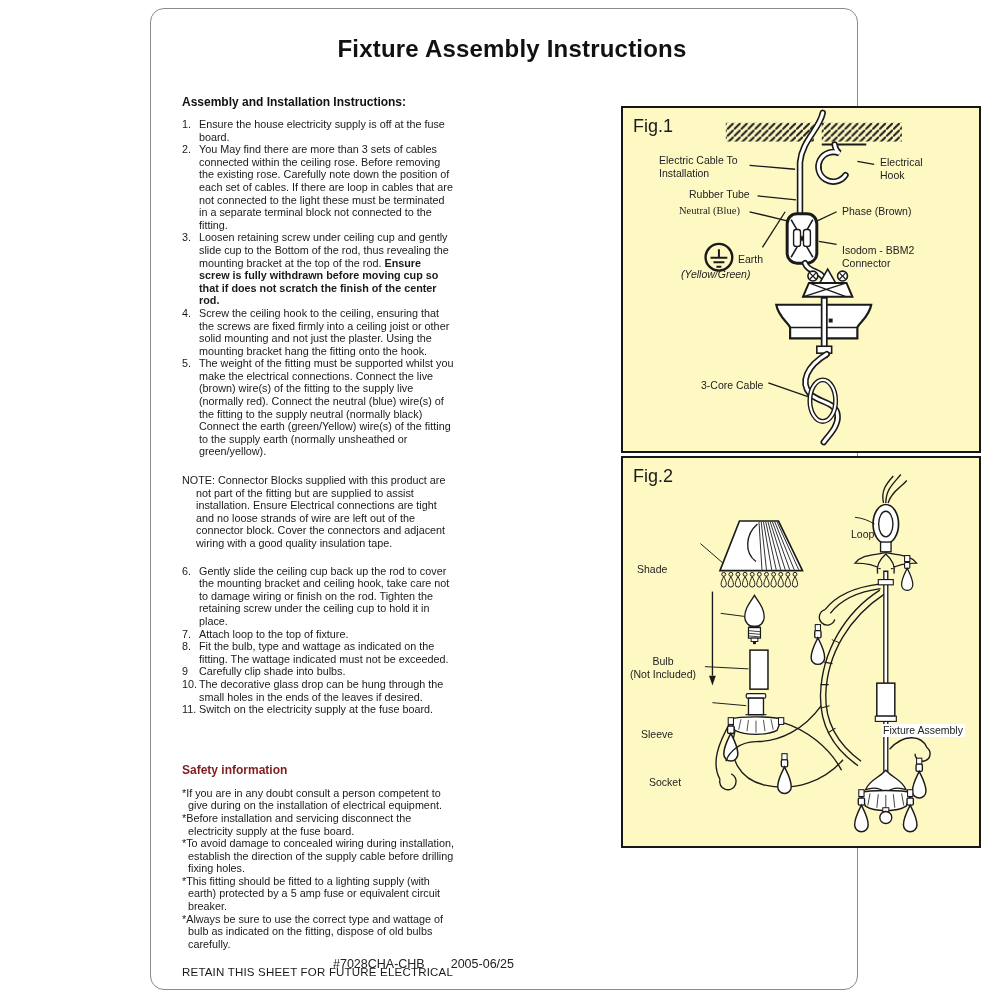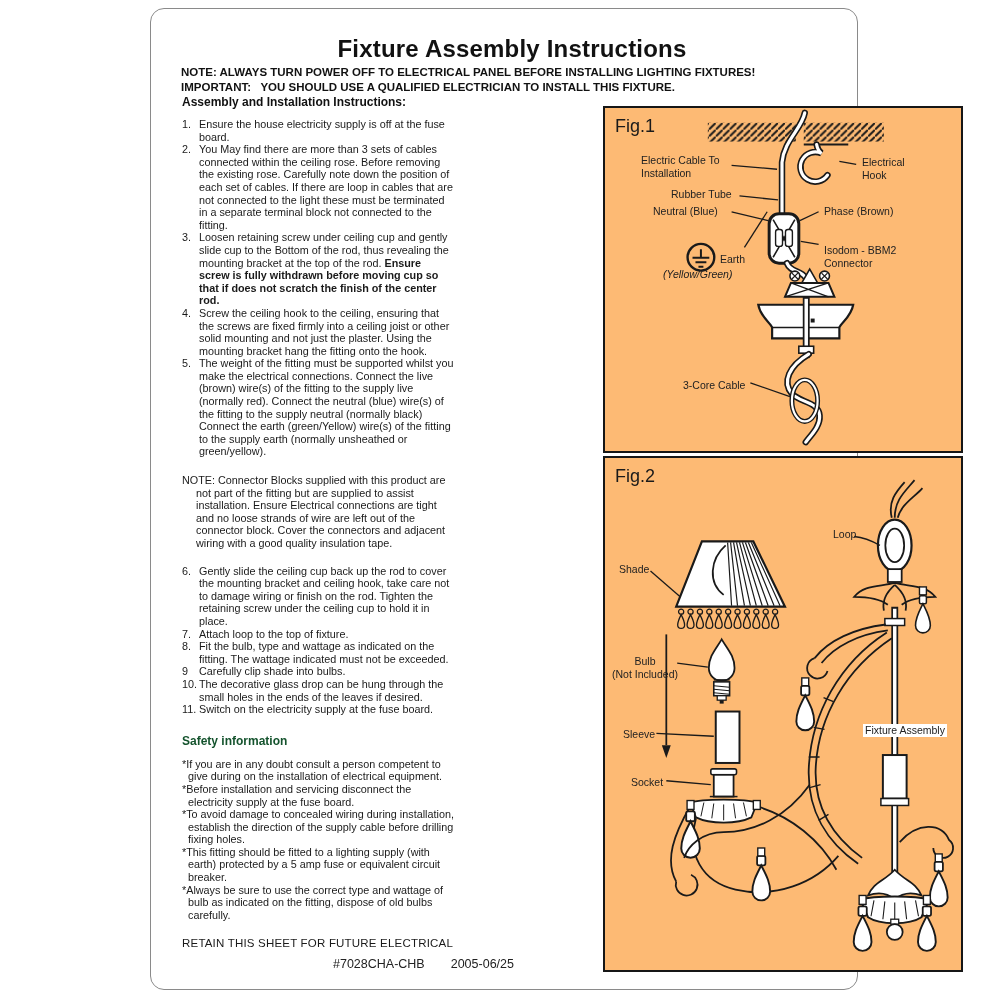--- a/index.html
+++ b/index.html
@@ -9,49 +9,47 @@
   .page-title { position:absolute; left:16px; right:0; top:26px; text-align:center; font-size:24px; font-weight:bold; letter-spacing:0.2px; color:#111; }
   .warn { position:absolute; left:30px; top:56px; width:640px; font-size:11.5px; font-weight:bold; line-height:14.5px; color:#111; white-space:pre-wrap; }
   .leftcol { position:absolute; left:31px; top:86px; width:272px; }
   .sec-head { font-size:12px; font-weight:bold; color:#111; }
   .steps { margin-top:9px; }
   .step { display:flex; font-size:10.8px; line-height:12.6px; }
   .step .num { flex:0 0 17px; }
   .step .txt { flex:1; }
   .note-para { margin-top:16px; font-size:10.8px; line-height:12.6px; padding-left:14px; text-indent:-14px; }
   .steps.part2 { margin-top:15px; }
-  .safety-head { margin-top:18px; font-size:12px; font-weight:bold; color:#14532d; }
+  .safety-head { margin-top:47px; font-size:12px; font-weight:bold; color:#7f1d1d; }
   .safety-list { margin-top:10px; }
   .safety-item { font-size:10.8px; line-height:12.6px; padding-left:6px; text-indent:-6px; }
   .retain { margin-top:16px; font-size:11.5px; letter-spacing:0.2px; }
   .footer { position:absolute; left:182px; top:948px; font-size:12.5px; color:#222; }
   .footer .date { margin-left:26px; }
-  .figbox { position:absolute; background:#fdba74; border:2.5px solid #161616; }
+  .figbox { position:absolute; background:#fef9c3; border:2.5px solid #161616;margin-left:18px; }
   .fig1 { left:452px; top:97px; width:360px; height:347px; }
-  .fig2 { left:452px; top:447px; width:360px; height:516px;padding-left:15px; }
+  .fig2 { left:452px; top:447px; width:360px; height:392px;padding-left:15px; }
   .figbox svg { position:absolute; left:0; top:0; width:100%; height:100%; }
   .fig-title { position:absolute; font-size:18px; color:#1a1a1a; }
   .flabel { position:absolute; font-size:10.5px; line-height:12.5px; color:#222; white-space:pre-line; }
   .flabel.center { text-align:center; }
   .flabel.bg { background:#fff; padding:0 2px; }
   .ln { stroke:#1a1a1a; fill:none; }
   .tube-o { stroke:#1a1a1a; stroke-width:6.5; fill:none; stroke-linecap:round; }
   .tube-i { stroke:#ffffff; stroke-width:3.2; fill:none; stroke-linecap:round; }
   .lead { stroke:#1a1a1a; stroke-width:1.3; fill:none; }
 </style>
 </head>
 <body>
 
 <div class="canvas">
   <div class="sheet">
 
     <div class="page-title">Fixture Assembly Instructions</div>
 
-    <div class="warn"><span>NOTE: ALWAYS TURN POWER OFF TO ELECTRICAL PANEL BEFORE INSTALLING LIGHTING FIXTURES!</span>
-<span>IMPORTANT:   YOU SHOULD USE A QUALIFIED ELECTRICIAN TO INSTALL THIS FIXTURE.</span></div>
 
     <div class="leftcol">
       <div class="sec-head">Assembly and Installation Instructions:</div>
       <div class="steps part1" id="steps-part1">
           <div class="step">
             <span class="num">1.</span>
             <span class="txt">Ensure the house electricity supply is off at the fuse board.</span>
           </div>
           <div class="step">
             <span class="num">2.</span>
@@ -183,21 +181,21 @@
           <path class="lead" d="M 141,140 L 164,104"></path>
           <path class="lead" d="M 147,277 L 187,291"></path>
         </g>
       </svg>
       <div class="fig-title" style="left:10px; top:8px;">Fig.1</div>
       <div class="flabel" style="left:36px; top:46px;">Electric Cable To
 Installation</div>
       <div class="flabel" style="left:257px; top:48px;">Electrical
 Hook</div>
       <div class="flabel" style="left:66px; top:80px;">Rubber Tube</div>
-      <div class="flabel" style="left:48px; top:97px;">Neutral (Blue)</div>
+      <div class="flabel" style="left:56px; top:97px;font-family:Liberation Serif, serif;">Neutral (Blue)</div>
       <div class="flabel" style="left:219px; top:97px;">Phase (Brown)</div>
       <div class="flabel" style="left:219px; top:136px;">Isodom - BBM2
 Connector</div>
       <div class="flabel" style="left:115px; top:145px;">Earth</div>
       <div class="flabel" style="left:58px; top:160px;font-style:italic;">(Yellow/Green)</div>
       <div class="flabel" style="left:78px; top:271px;">3-Core Cable</div>
     </div>
 
     <div class="figbox fig2">
       <svg viewBox="0 0 360 517">

